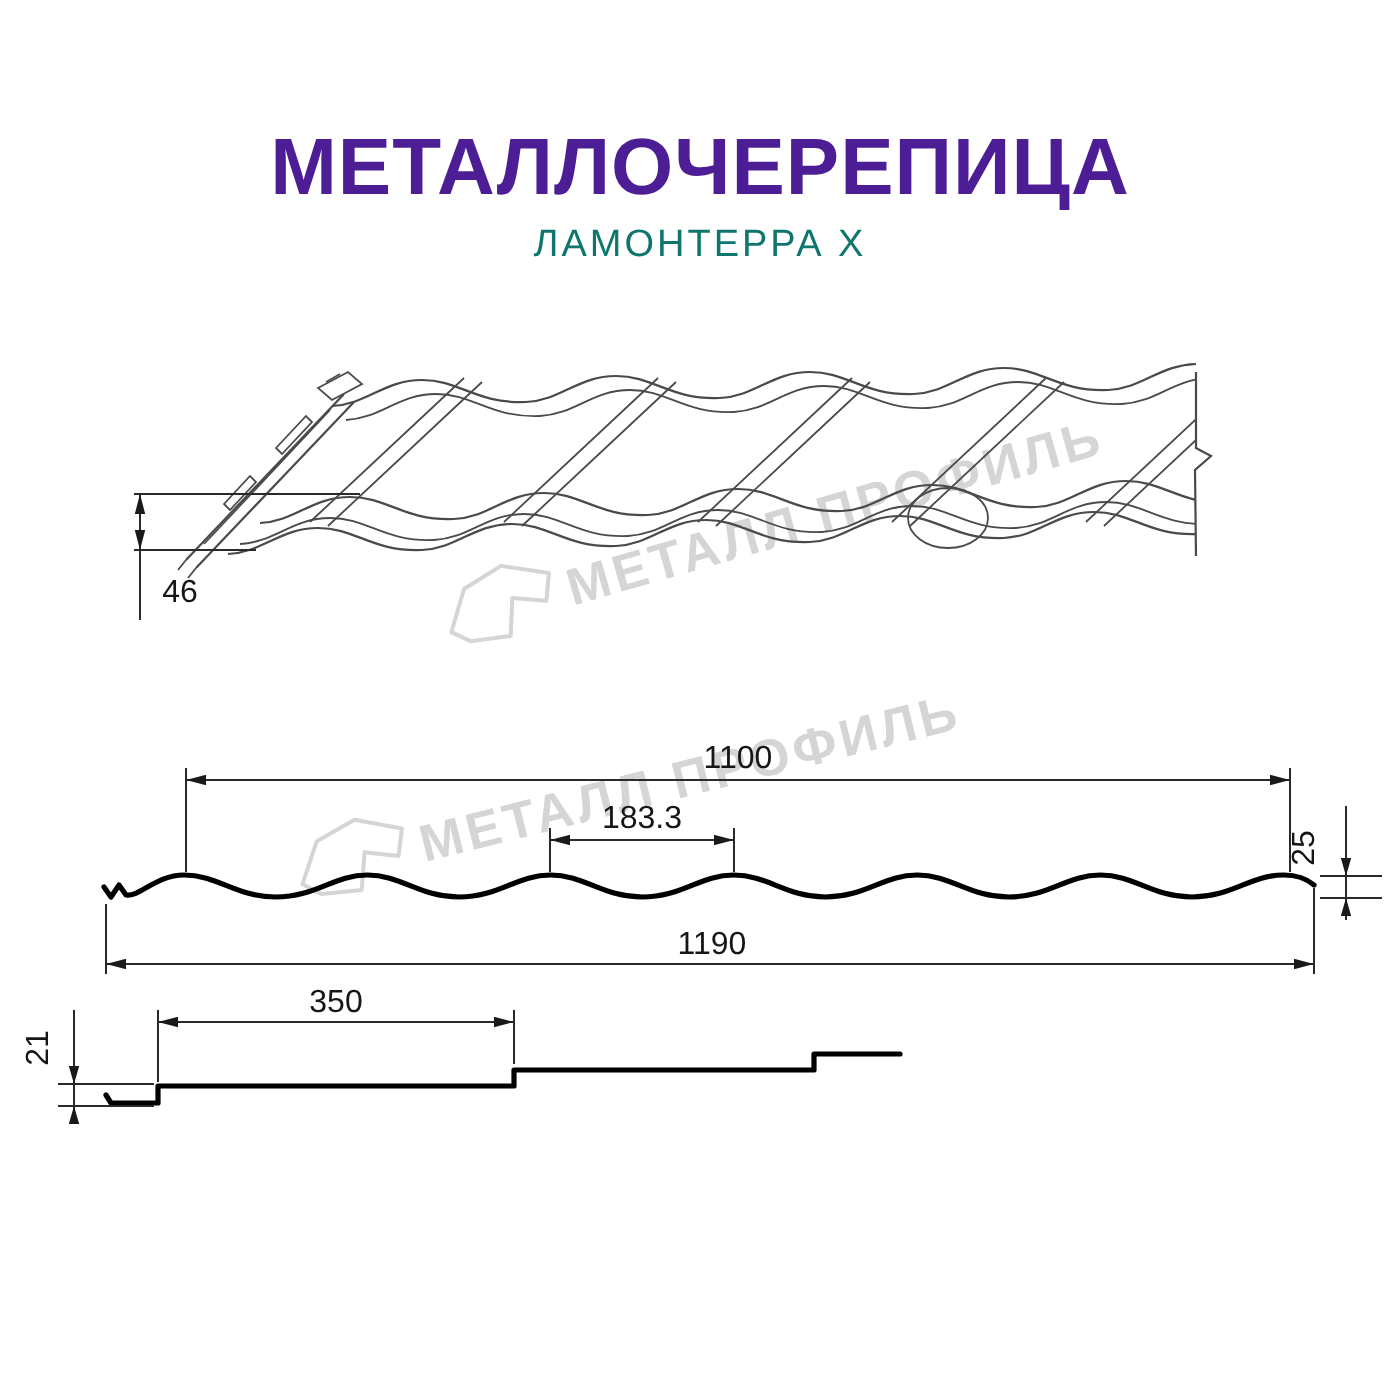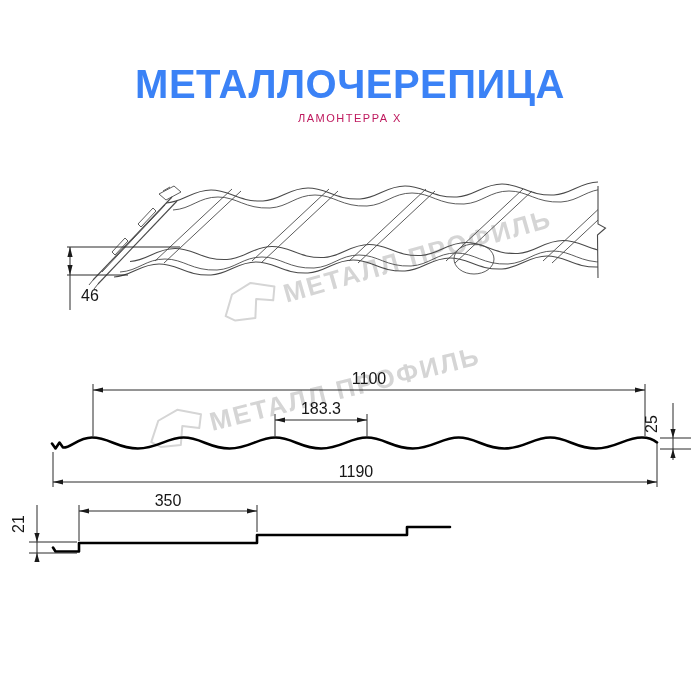--- a/index.html
+++ b/index.html
@@ -1,21 +1,21 @@
 <!DOCTYPE html>
 <html><head>
 <meta charset="utf-8">
 <style>
   html,body{margin:0;padding:0;background:#fff;}
   .canvas{position:relative;width:700px;height:700px;background:#fff;overflow:hidden;
           font-family:"Liberation Sans",sans-serif;}
   .title{position:absolute;top:62px;left:0;width:700px;text-align:center;
-         font-size:40px;font-weight:800;letter-spacing:.5px;color:#3b82f6;line-height:1.1;}
+         font-size:40px;font-weight:800;letter-spacing:.5px;color:#4c1d95;line-height:1.1;}
   .subtitle{position:absolute;top:112px;left:0;width:700px;text-align:center;
-            font-size:11px;font-weight:500;letter-spacing:1.5px;color:#be185d;}
+            font-size:19px;font-weight:500;letter-spacing:1.5px;color:#0f766e;}
   svg{position:absolute;left:0;top:0;}
   .thin{stroke:#4a4a4a;stroke-width:1.1;fill:none;}
   .xthin{stroke:#4a4a4a;stroke-width:.9;fill:none;}
   .dim{stroke:#2a2a2a;stroke-width:1;fill:none;}
   .profile{stroke:#000;stroke-width:2.6;fill:none;stroke-linecap:round;stroke-linejoin:round;}
   .arrow{fill:#1a1a1a;stroke:none;}
   .dimtext{font-family:"Liberation Sans",sans-serif;font-size:16px;fill:#161616;}
   .wm-text{font-family:"Liberation Sans",sans-serif;font-size:26px;font-weight:bold;
            letter-spacing:2px;fill:#d5d5d5;}
   .wm-logo{stroke:#d5d5d5;stroke-width:2;fill:none;stroke-linejoin:round;}

